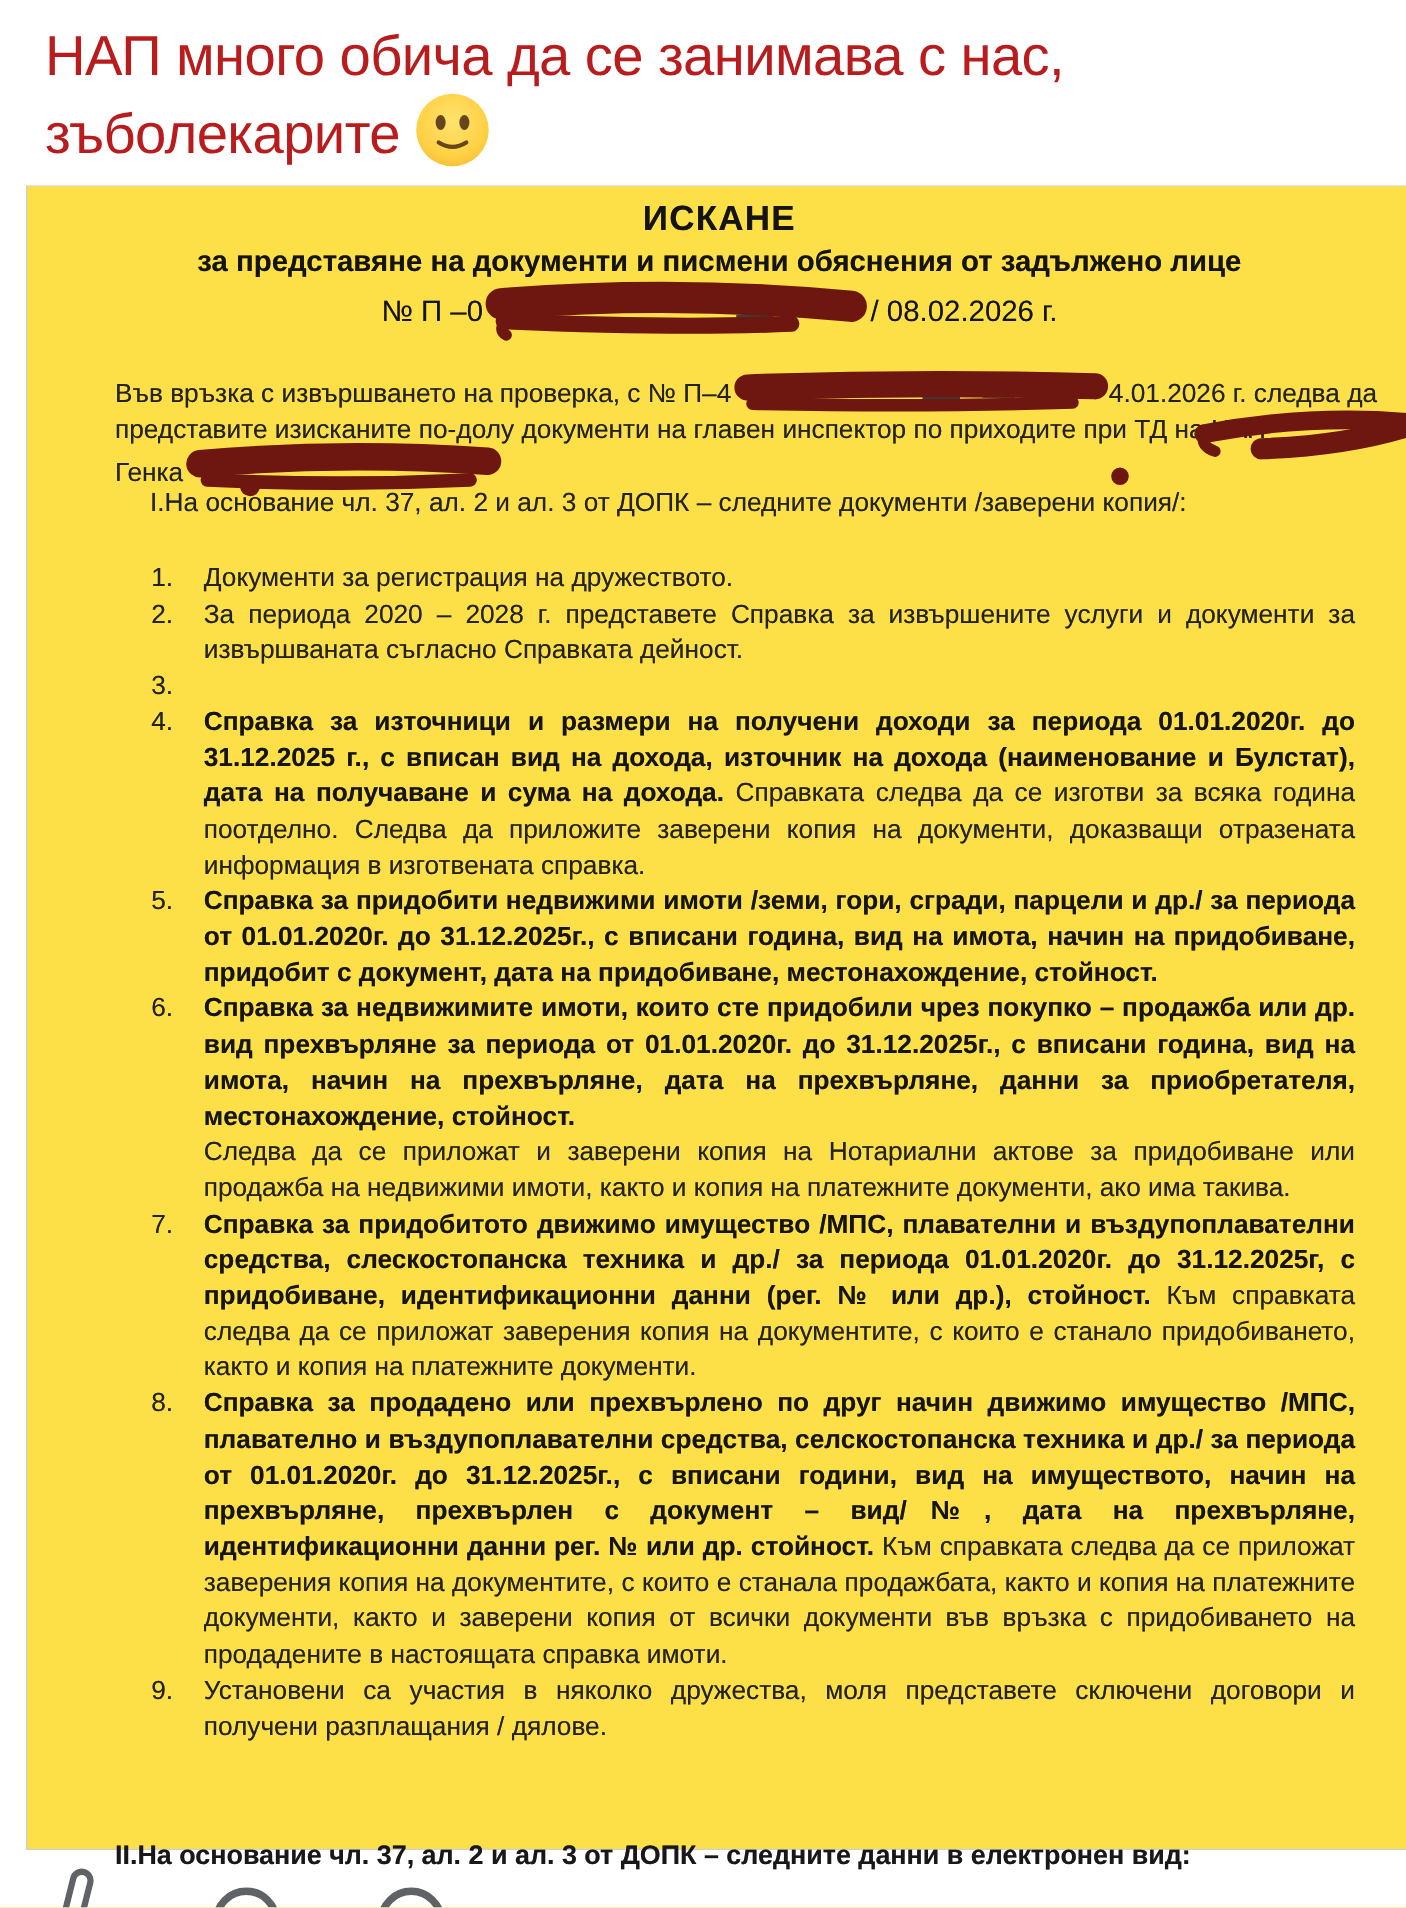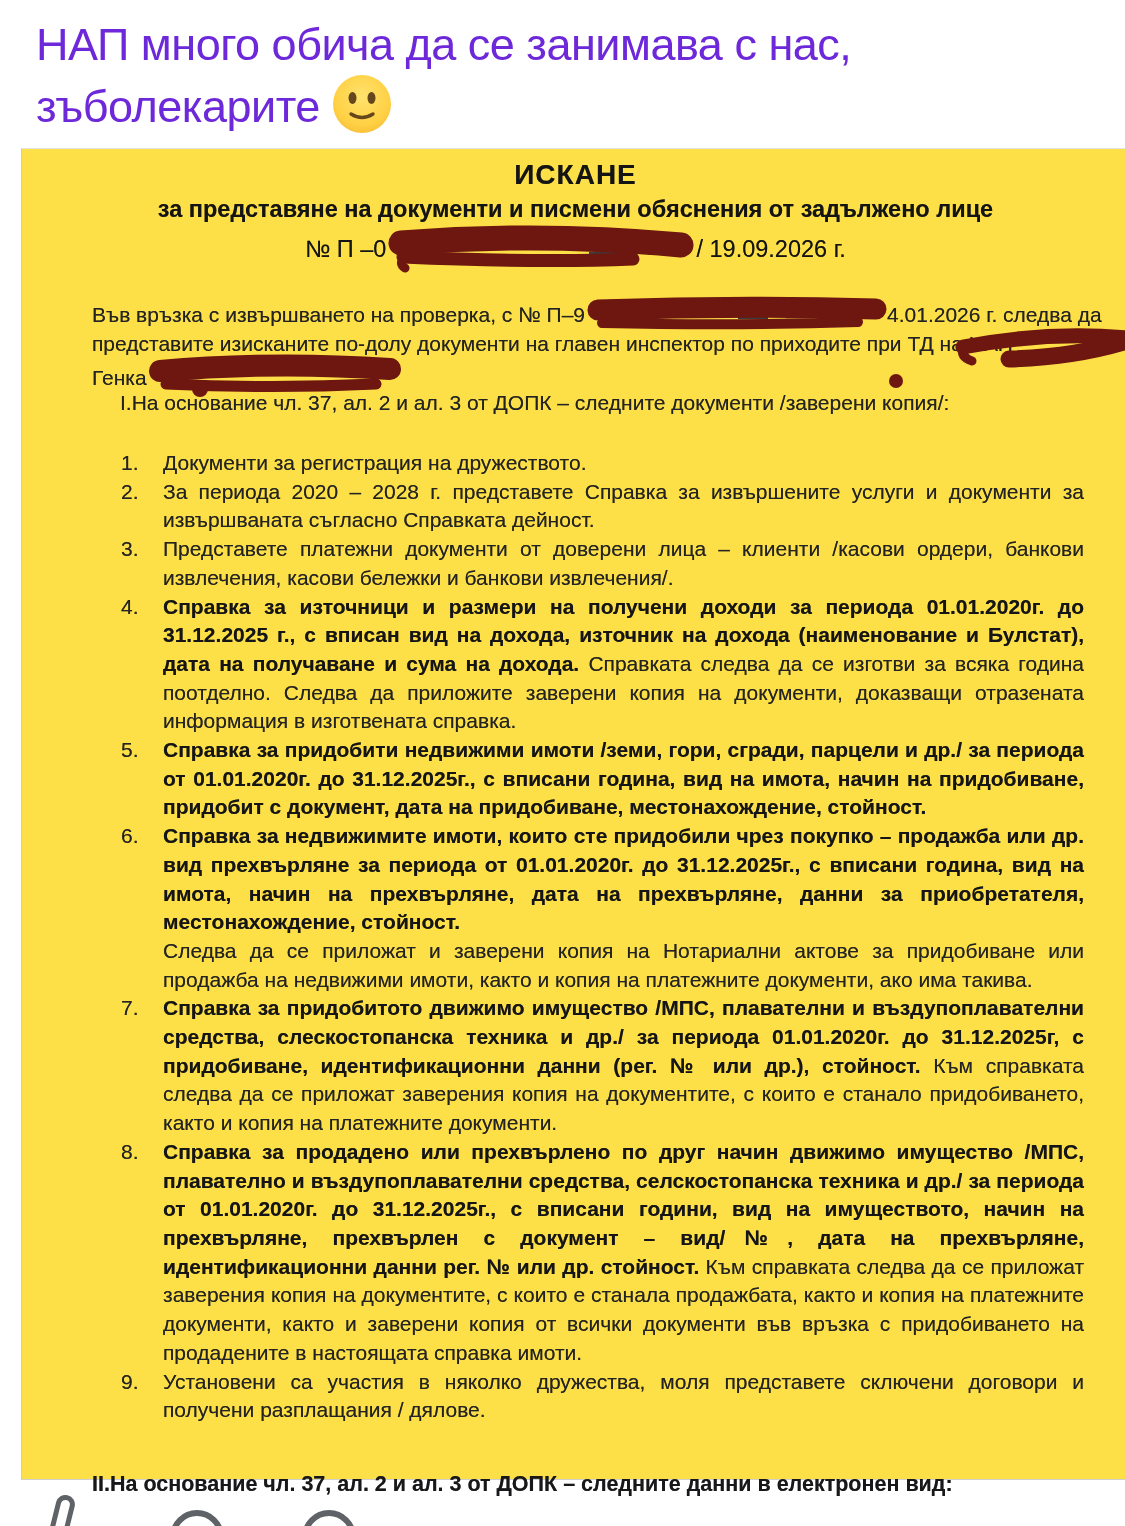--- a/index.html
+++ b/index.html
@@ -5,21 +5,21 @@
   html,body { margin:0; padding:0; }
   body {
     width:1125px; height:1526px; position:relative; overflow:hidden;
     background:#ffffff;
     font-family:"Liberation Sans", sans-serif;
   }
 
   
   .post-header {
     position:absolute; left:36px; top:16px;
-    font-size:45px; line-height:58px; color:#6d28d9; letter-spacing:-0.5px;
+    font-size:45px; line-height:58px; color:#b91c1c; letter-spacing:-0.5px;
   }
   .post-line { white-space:nowrap; }
   .emoji {
     display:inline-block; vertical-align:-12px; margin-left:12px;
   }
 
   
   .page {
     position:absolute; left:21px; top:148px; width:1107px; height:1330px;
     background:#fde047;
@@ -107,26 +107,26 @@
   <div class="doc-subtitle">за представяне на документи и писмени обяснения от задължено лице</div>
 
   <div class="doc-number">
     <span>№ П –0</span>
     <svg class="inline-blob" width="300" height="44" viewBox="0 0 300 44">
       <path class="peek" d="M198,29 l30,0 M242,28 l24,0"></path>
       <path class="blob-stroke" stroke-width="25" d="M10,19 Q150,8 290,21"></path>
       <path class="blob-stroke" stroke-width="13" d="M12,33 Q150,39 242,35"></path>
       <path class="blob-stroke" stroke-width="9" d="M16,31 q-10,8 -2,13"></path>
     </svg>
-    <span>/ 19.09.2026 г.</span>
+    <span>/ 08.02.2026 г.</span>
   </div>
 
   <div class="intro">
     <div class="intro-line">
-      <span>Във връзка с извършването на проверка, с № П–9</span><svg class="inline-blob" width="292" height="34" viewBox="0 0 292 34">
+      <span>Във връзка с извършването на проверка, с № П–4</span><svg class="inline-blob" width="292" height="34" viewBox="0 0 292 34">
         <path class="peek" d="M148,22 l30,0 M196,21 l26,0"></path>
         <path class="blob-stroke" stroke-width="21" d="M8,14 Q146,9 286,13"></path>
         <path class="blob-stroke" stroke-width="10" d="M12,27 Q150,30 268,26"></path>
       </svg><span>4.01.2026 г. следва да</span>
     </div>
     <div class="intro-line">
       <span>представите изисканите по-долу документи на главен инспектор по приходите при ТД на НАП</span>
     </div>
     <div class="intro-line">
       <span>Генка</span><svg class="inline-blob" width="246" height="40" viewBox="0 0 246 40">
@@ -153,21 +153,20 @@
       <div class="item">
         <div class="item-num">1.</div>
         <div class="item-body"><span>Документи за регистрация на дружеството.</span></div>
       </div>
       <div class="item">
         <div class="item-num">2.</div>
         <div class="item-body"><span>За периода 2020 – 2028 г. представете Справка за извършените услуги и документи за извършваната съгласно Справката дейност.</span></div>
       </div>
       <div class="item">
         <div class="item-num">3.</div>
-        <div class="item-body"><span>Представете платежни документи от доверени лица – клиенти /касови ордери, банкови извлечения, касови бележки и банкови извлечения/.</span></div>
       </div>
       <div class="item">
         <div class="item-num">4.</div>
         <div class="item-body"><strong>Справка за източници и размери на получени доходи за периода 01.01.2020г. до 31.12.2025 г., с вписан вид на дохода, източник на дохода (наименование и Булстат), дата на получаване и сума на дохода.</strong><span> Справката следва да се изготви за всяка година поотделно. Следва да приложите заверени копия на документи, доказващи отразената информация в изготвената справка.</span></div>
       </div>
       <div class="item">
         <div class="item-num">5.</div>
         <div class="item-body"><strong>Справка за придобити недвижими имоти /земи, гори, сгради, парцели и др./ за периода от 01.01.2020г. до 31.12.2025г., с вписани година, вид на имота, начин на придобиване, придобит с документ, дата на придобиване, местонахождение, стойност.</strong></div>
       </div>
       <div class="item">

